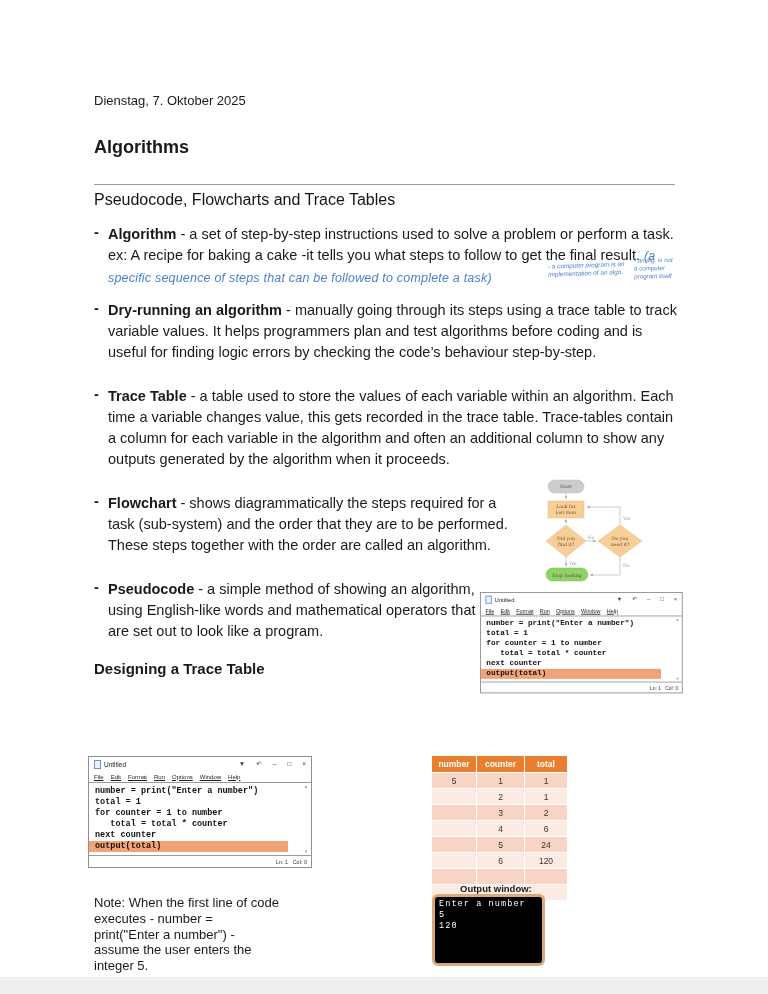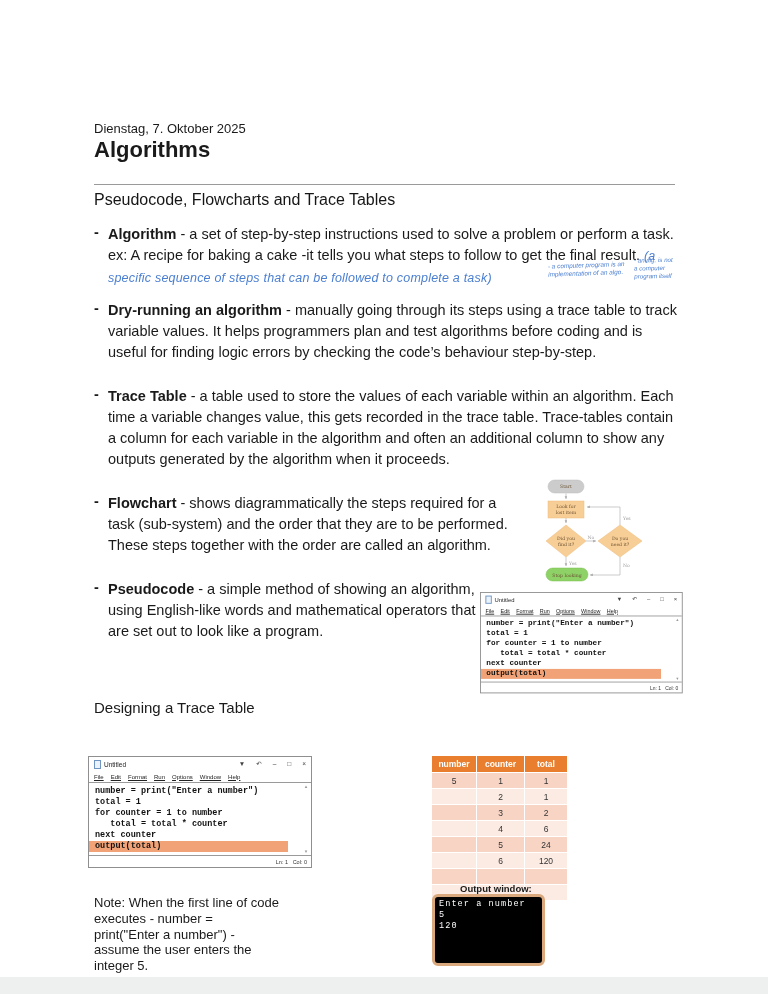--- a/index.html
+++ b/index.html
@@ -2,25 +2,25 @@
 <html><head>
 <meta charset="utf-8">
 <style>
   html,body{margin:0;padding:0;}
   body{
     width:768px;height:994px;background:#ffffff;position:relative;
     font-family:"Liberation Sans", sans-serif;color:#1a1a1a;overflow:hidden;
   }
   .abs{position:absolute;}
   
-  .date{left:94px;top:93px;font-size:13px;margin-top:28px;}
-  .doc-title{left:94px;top:137px;font-size:22px;font-weight:bold;}
+  .date{left:94px;top:93px;font-size:13px;}
+  .doc-title{left:94px;top:137px;font-size:18px;font-weight:bold;}
   .rule{left:94px;top:184px;width:581px;height:1px;background:#9a9a9a;}
   .section-heading{left:94px;top:191px;font-size:16px;color:#161616;}
-  .sub-heading{left:94px;top:699px;font-size:15px;font-weight:normal;}
+  .sub-heading{left:94px;top:660px;font-size:15px;font-weight:bold;}
   .bullet{font-size:14.5px;line-height:21px;}
   .bullet .marker{position:absolute;left:-14px;top:-2px;font-weight:bold;}
   .bullet b{font-weight:bold;text-align:center;}
   .b1{left:108px;top:224px;width:577px;}
   .b2{left:108px;top:300px;width:577px;}
   .b3{left:108px;top:386px;width:577px;}
   .b4{left:108px;top:493px;width:408px;}
   .b5{left:108px;top:579px;width:372px;}
   
   .hw{color:#4b7fd2;font-style:italic;font-size:12.5px;letter-spacing:0.2px;}

